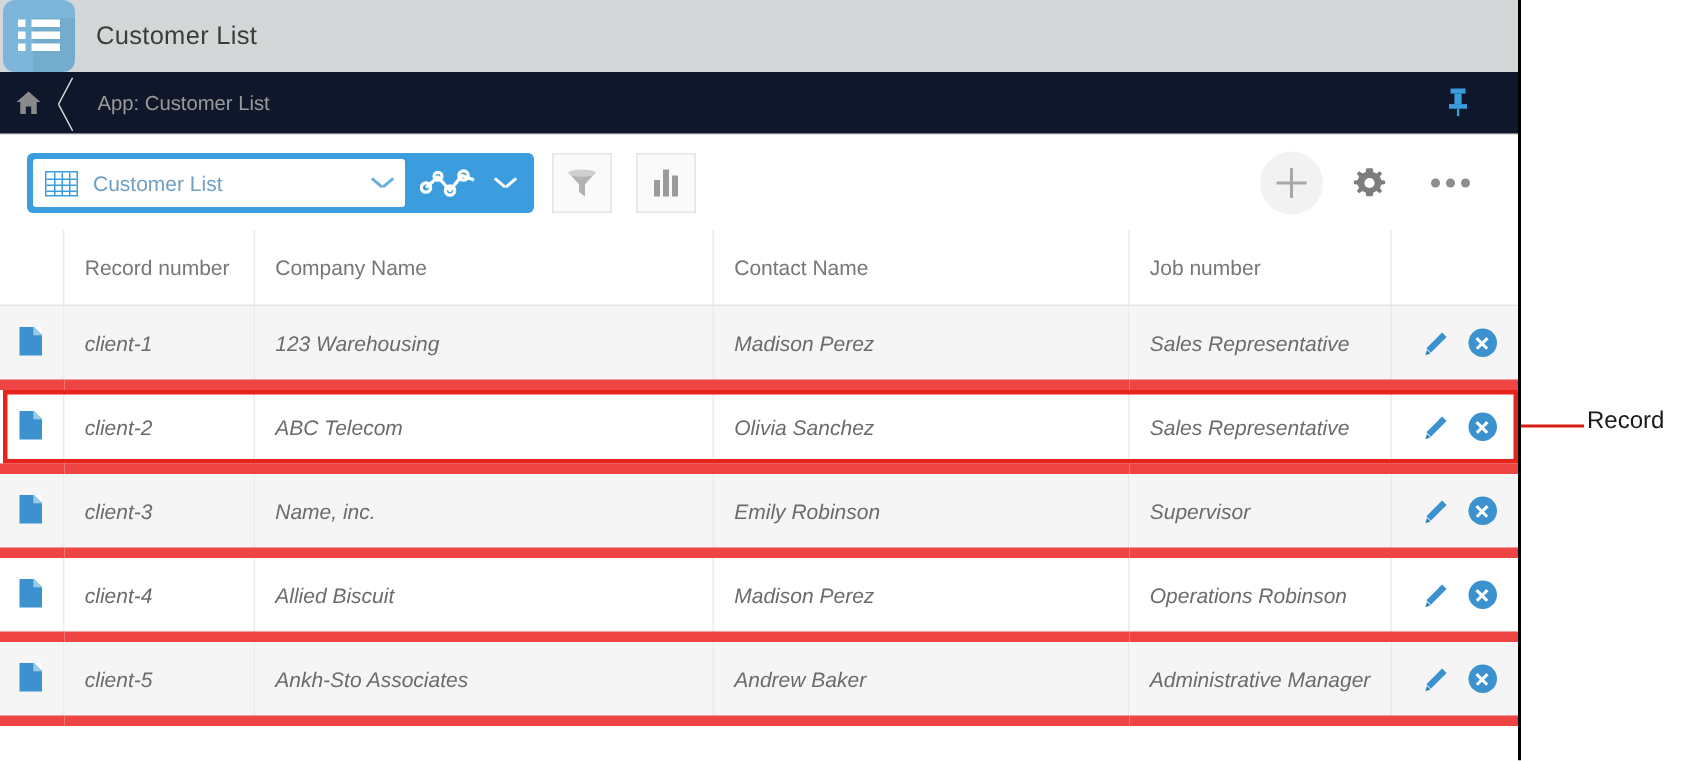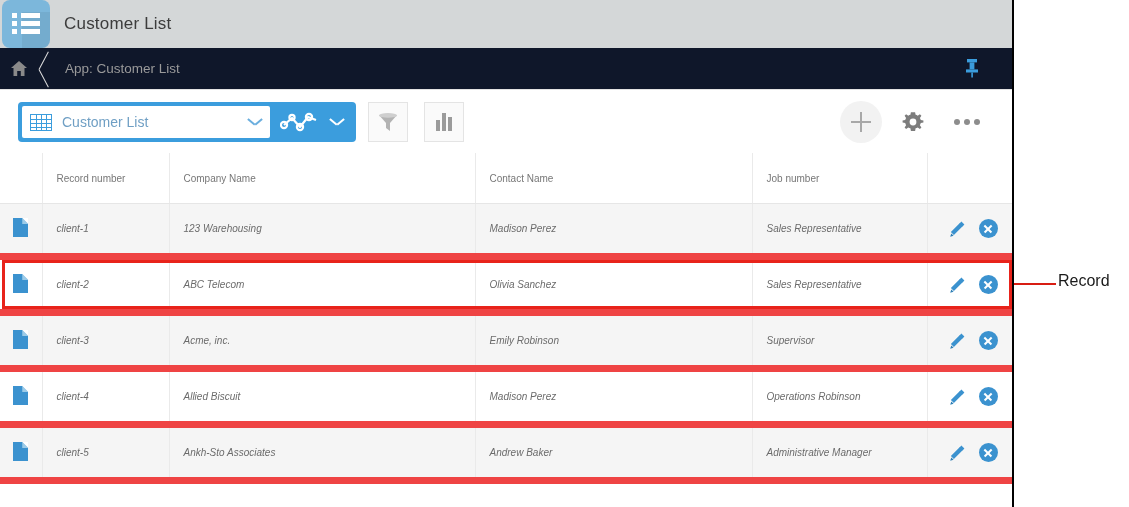--- a/index.html
+++ b/index.html
@@ -274,21 +274,21 @@
     background: #b8b8b8;
   }
   .page-next::before { top: 7px;  transform: rotate(50deg);  transform-origin: left center; }
   .page-next::after  { top: 17px; transform: rotate(-50deg); transform-origin: left center; }
 
   
   table.records {
     width: 1012px;
     border-collapse: collapse;
     table-layout: fixed;
-    font-size: 10px;
+    font-size: 14px;
     padding-left: 16px;
   }
   table.records col.c-icon { width: 42px; }
   table.records col.c-rec  { width: 127px; }
   table.records col.c-comp { width: 306px; }
   table.records col.c-cont { width: 277px; }
   table.records col.c-job  { width: 175px; }
   table.records col.c-act  { width: 85px; }
 
   table.records th {
@@ -564,21 +564,21 @@
                 <path d="M2.2 16.8 l1.1-3.4 2.3 2.3 z" fill="#2f7fb5"></path>
               </svg>
             </span>
             <span class="del-btn"></span>
           </div>
         </td>
       </tr>
       <tr class="alt">
         <td class="ic"><span class="file-icon"></span></td>
         <td>client-3</td>
-        <td>Acme, inc.</td>
+        <td>Name, inc.</td>
         <td>Emily Robinson</td>
         <td>Supervisor</td>
         <td class="act">
           <div class="act-wrap">
             <span class="pencil">
               <svg width="18" height="18" viewBox="0 0 18 18" aria-hidden="true">
                 <path d="M13.4 1.6 l3 3 -1.9 1.9 -3-3 z" fill="#3b92cf"></path>
                 <path d="M11.9 3.1 l3 3 -9 9 -3-3 z" fill="#3b92cf"></path>
                 <path d="M2.2 16.8 l1.1-3.4 2.3 2.3 z" fill="#2f7fb5"></path>
               </svg>

